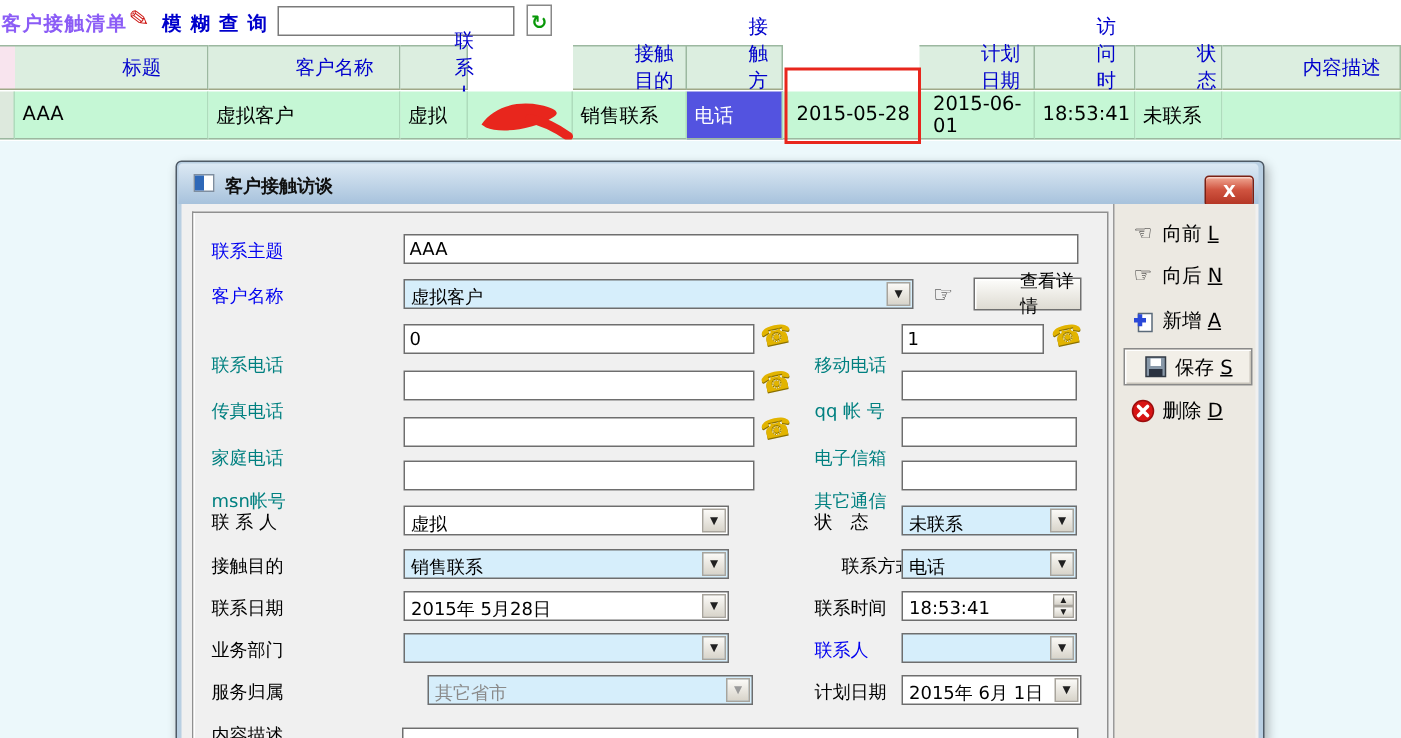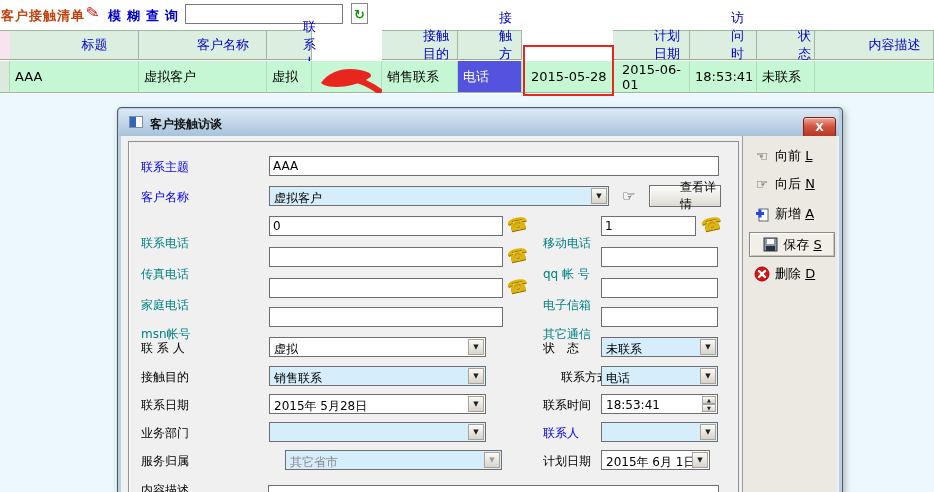--- a/index.html
+++ b/index.html
@@ -1,20 +1,20 @@
 <!DOCTYPE html>
 <html><head>
 <meta charset="utf-8">
 <style>
   html,body{margin:0;padding:0;}
   .page{position:relative;width:934px;height:492px;background:#ffffff;overflow:hidden;
         font-family:"DejaVu Sans",sans-serif;}
   
   .toolbar{position:absolute;left:0;top:0;width:934px;height:29px;background:#ffffff;}
-  .tb-title{position:absolute;left:1px;top:7px;font-size:13px;font-weight:bold;color:#c2410c;letter-spacing:1px;white-space:nowrap;text-align:center;}
+  .tb-title{position:absolute;left:1px;top:7px;font-size:13px;font-weight:bold;color:#8b5cf6;letter-spacing:1px;white-space:nowrap;text-align:center;}
   .tb-pen{position:absolute;left:86px;top:3px;font-size:16px;color:#cc1410;transform:rotate(-8deg);}
   .tb-fuzzy{position:absolute;left:108px;top:7px;font-size:13px;font-weight:bold;color:#0000cc;letter-spacing:6px;white-space:nowrap;}
   .tb-input{position:absolute;left:185px;top:4px;width:158px;height:20px;border:1px solid #7a7a7a;background:#fff;font-size:12px;padding:0 3px;box-sizing:border-box;}
   .tb-refresh{position:absolute;left:351px;top:3px;width:17px;height:21px;background:#ffffff;border:1px solid #888;box-sizing:border-box;text-align:center;}
   .tb-refresh-glyph{font-size:13px;line-height:19px;color:#089808;font-weight:bold;}
   
   .lower-bg{position:absolute;left:0;top:94px;width:934px;height:398px;background:#ecf8fb;}
   .th{position:absolute;top:30px;height:30px;background:#dceee0;color:#0000cc;font-size:13px;
       display:flex;align-items:center;justify-content:center;box-sizing:border-box;
       border-right:1px solid #9cb8a0;border-top:1px solid #9cb8a0;border-bottom:1px solid #a0a888;padding-left:41px;}
@@ -223,21 +223,21 @@
       <span class="val"></span>
       <span class="arrow-btn">▼</span>
     </div>
 
     <span class="lbl" style="left:23px;top:345px;">服务归属</span>
     <div class="combo blue disabled" style="left:151px;top:342px;width:217px;margin-left:16px;">
       <span class="val">其它省市</span>
       <span class="arrow-btn">▼</span>
     </div>
     <span class="lbl" style="left:425px;top:345px;">计划日期</span>
-    <div class="combo" style="left:483px;top:342px;width:109px;">
+    <div class="combo" style="left:483px;top:342px;width:120px;">
       <span class="val">2015年 6月 1日</span>
       <span class="arrow-btn">▼</span>
     </div>
 
     <span class="lbl" style="left:23px;top:374px;">内容描述</span>
     <input class="txt" style="left: 150px; top: 377px; width: 451px;" value="">
 
     <div class="nav-item" style="top:38px;">
       <span class="nav-icon">☜</span>
       <span class="nav-label"><span>向前</span> <span class="mnemonic">L</span></span>

